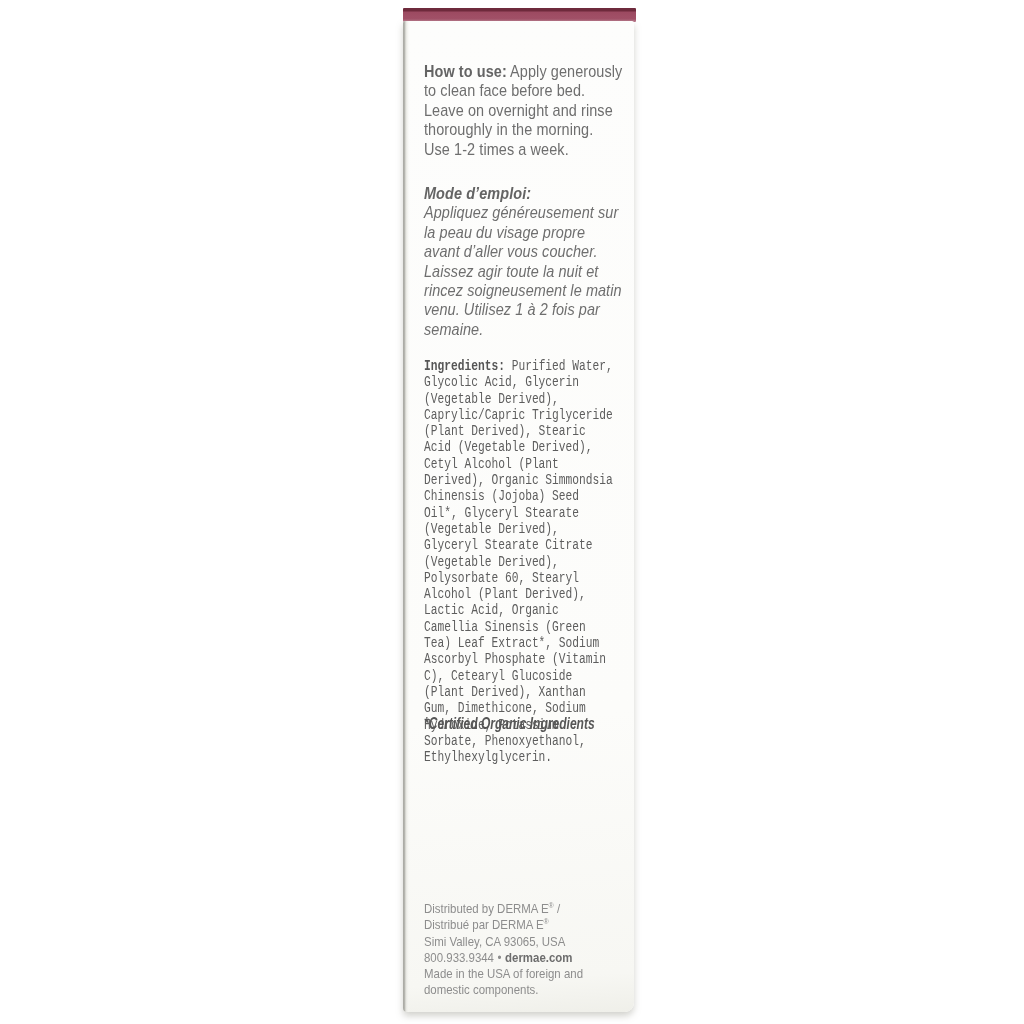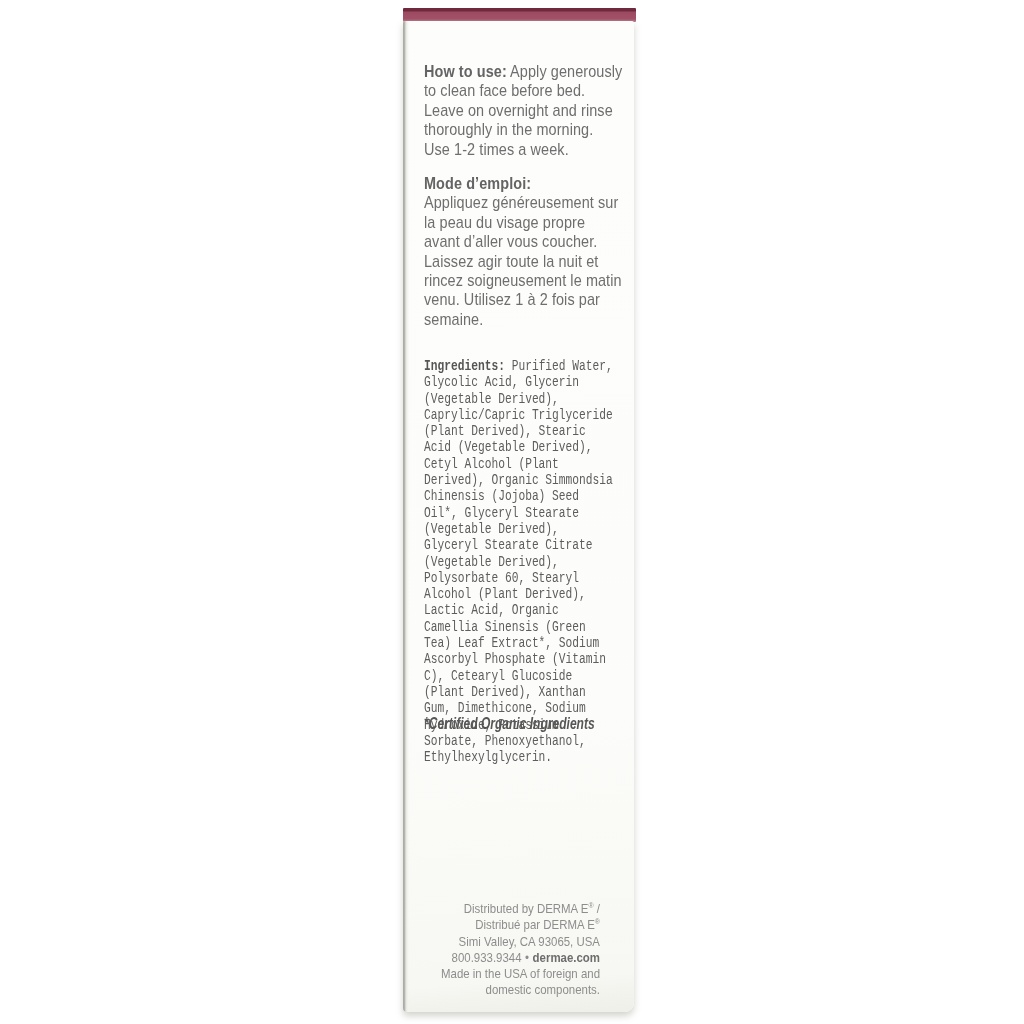--- a/index.html
+++ b/index.html
@@ -72,35 +72,35 @@
 <body>
 
 <div class="box">
   <div class="stripe"></div>
   <div class="face">
 
     <div class="sec" style="top:41px;">
       <p class="p-body squeeze" style="margin:0;"><b>How to use:</b><span> Apply generously to clean face before bed. Leave on overnight and rinse thoroughly in the morning. Use 1-2 times a week.</span></p>
     </div>
 
-    <div class="sec" style="top:153px;">
+    <div class="sec" style="top:163px;font-style:italic;">
       <p class="p-body squeeze" style="margin:0;"><b style="display:block;">Mode d’emploi:</b><span>Appliquez généreusement sur la peau du visage propre avant d’aller vous coucher. Laissez agir toute la nuit et rincez soigneusement le matin venu. Utilisez 1 à 2 fois par semaine.</span></p>
     </div>
 
     <div class="sec" style="top:337px;font-family:Liberation Mono, monospace;">
       <p class="p-ing squeeze" style="margin:0;"><b>Ingredients:</b><span> Purified Water, Glycolic Acid, Glycerin (Vegetable Derived), Caprylic/Capric Triglyceride (Plant Derived), Stearic Acid (Vegetable Derived), Cetyl Alcohol (Plant Derived), Organic Simmondsia Chinensis (Jojoba) Seed Oil*, Glyceryl Stearate (Vegetable Derived), Glyceryl Stearate Citrate (Vegetable Derived), Polysorbate 60, Stearyl Alcohol (Plant Derived), Lactic Acid, Organic Camellia Sinensis (Green Tea) Leaf Extract*, Sodium Ascorbyl Phosphate (Vitamin C), Cetearyl Glucoside (Plant Derived), Xanthan Gum, Dimethicone, Sodium Hydroxide, Potassium Sorbate, Phenoxyethanol, Ethylhexylglycerin.</span></p>
     </div>
 
     <div class="sec" style="top:693px;">
       <p class="p-organic squeeze" style="margin:0;">*Certified Organic Ingredients</p>
     </div>
 
 
 
-    <div class="sec" style="top:880px;text-align:right;">
+    <div class="sec" style="top:880px;">
       <div class="p-dist squeeze">
         <div><span>Distributed by DERMA E</span><sup>®</sup><span> /</span></div>
         <div><span>Distribué par DERMA E</span><sup>®</sup></div>
         <div>Simi Valley, CA 93065, USA</div>
         <div><span>800.933.9344</span><span class="sep">•</span><span class="site">dermae.com</span></div>
         <div>Made in the USA of foreign and domestic components.</div>
       </div>
     </div>
 
   </div>

